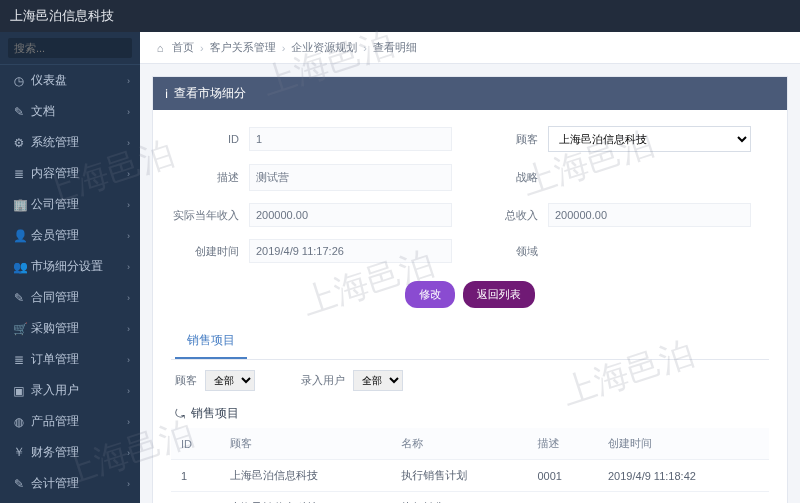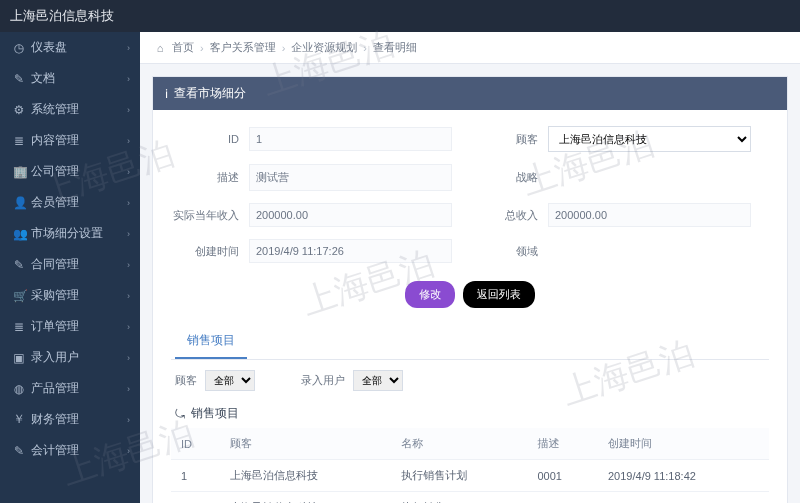--- a/index.html
+++ b/index.html
@@ -21,21 +21,21 @@
 .panel-body { padding: 16px 18px; }
 .form-row { display: flex; margin-bottom: 12px; }
 .form-col { flex: 1; display: flex; align-items: center; }
 .lbl { width: 78px; text-align: right; color: #6d7786; padding-right: 10px; font-size: 11px; }
 .ctrl { flex: 1; }
 .ctrl input, .ctrl select { width: 92%; padding: 5px 6px; border: 1px solid #d7dde6; font-size: 11px; background: #fff; }
 .ctrl .readonly { width: 92%; padding: 5px 6px; border: 1px solid #eceff4; font-size: 11px; color: #6a7484; background: #fafbfd; }
 .btns { text-align: center; padding: 6px 0 10px; }
 .btn { display: inline-block; padding: 6px 14px; font-size: 11px; color: #fff; border-radius: 12px; cursor: pointer; margin: 0 2px; }
 .btn-edit { background: #8a4bd1; }
-.btn-back { background: #000000; }
+.btn-back { background: #701a75; }
 .subtabs { border-bottom: 1px solid #e3e7ef; padding: 0 4px; margin-top: 6px; }
 .subtab { display: inline-block; padding: 8px 12px; font-size: 12px; color: #4a80c5; border-bottom: 2px solid #4a80c5; cursor: pointer; }
 .filters { display: flex; align-items: center; gap: 8px; padding: 10px 4px 6px; font-size: 11px; color: #6d7786; }
 .filters select { padding: 3px 4px; border: 1px solid #d7dde6; font-size: 10px; }
 .sect-title { padding: 8px 4px 6px; font-size: 12px; color: #3f4b5c; display: flex; align-items: center; gap: 6px; }
 table { width: 100%; border-collapse: collapse; font-size: 11px; }
 th, td { text-align: left; padding: 8px 10px; border-bottom: 1px solid #eef1f6; color: #5a6474; }
 th { color: #7a8597; font-weight: 500; background: #fbfcfe; }
 .wm { position: absolute; inset: 0; pointer-events: none; overflow: hidden; }
 .wm span { position: absolute; color: rgba(120,130,145,.18); font-size: 34px; transform: rotate(-18deg); white-space: nowrap; }
@@ -43,20 +43,23 @@
 </style>
 </head>
 <body>
 
 <div class="topbar">
   <div class="brand">上海邑泊信息科技</div>
 </div>
 
 <div class="layout">
   <div class="sidebar">
+    <div class="search">
+      <input type="text" placeholder="搜索..." style="">
+    </div>
     <div class="nav">
       <div class="nav-item">
           <span class="icon">◷</span>
           <span>仪表盘</span>
           <span class="chev">›</span>
         </div>
       <div class="nav-item">
           <span class="icon">✎</span>
           <span>文档</span>
           <span class="chev">›</span>

